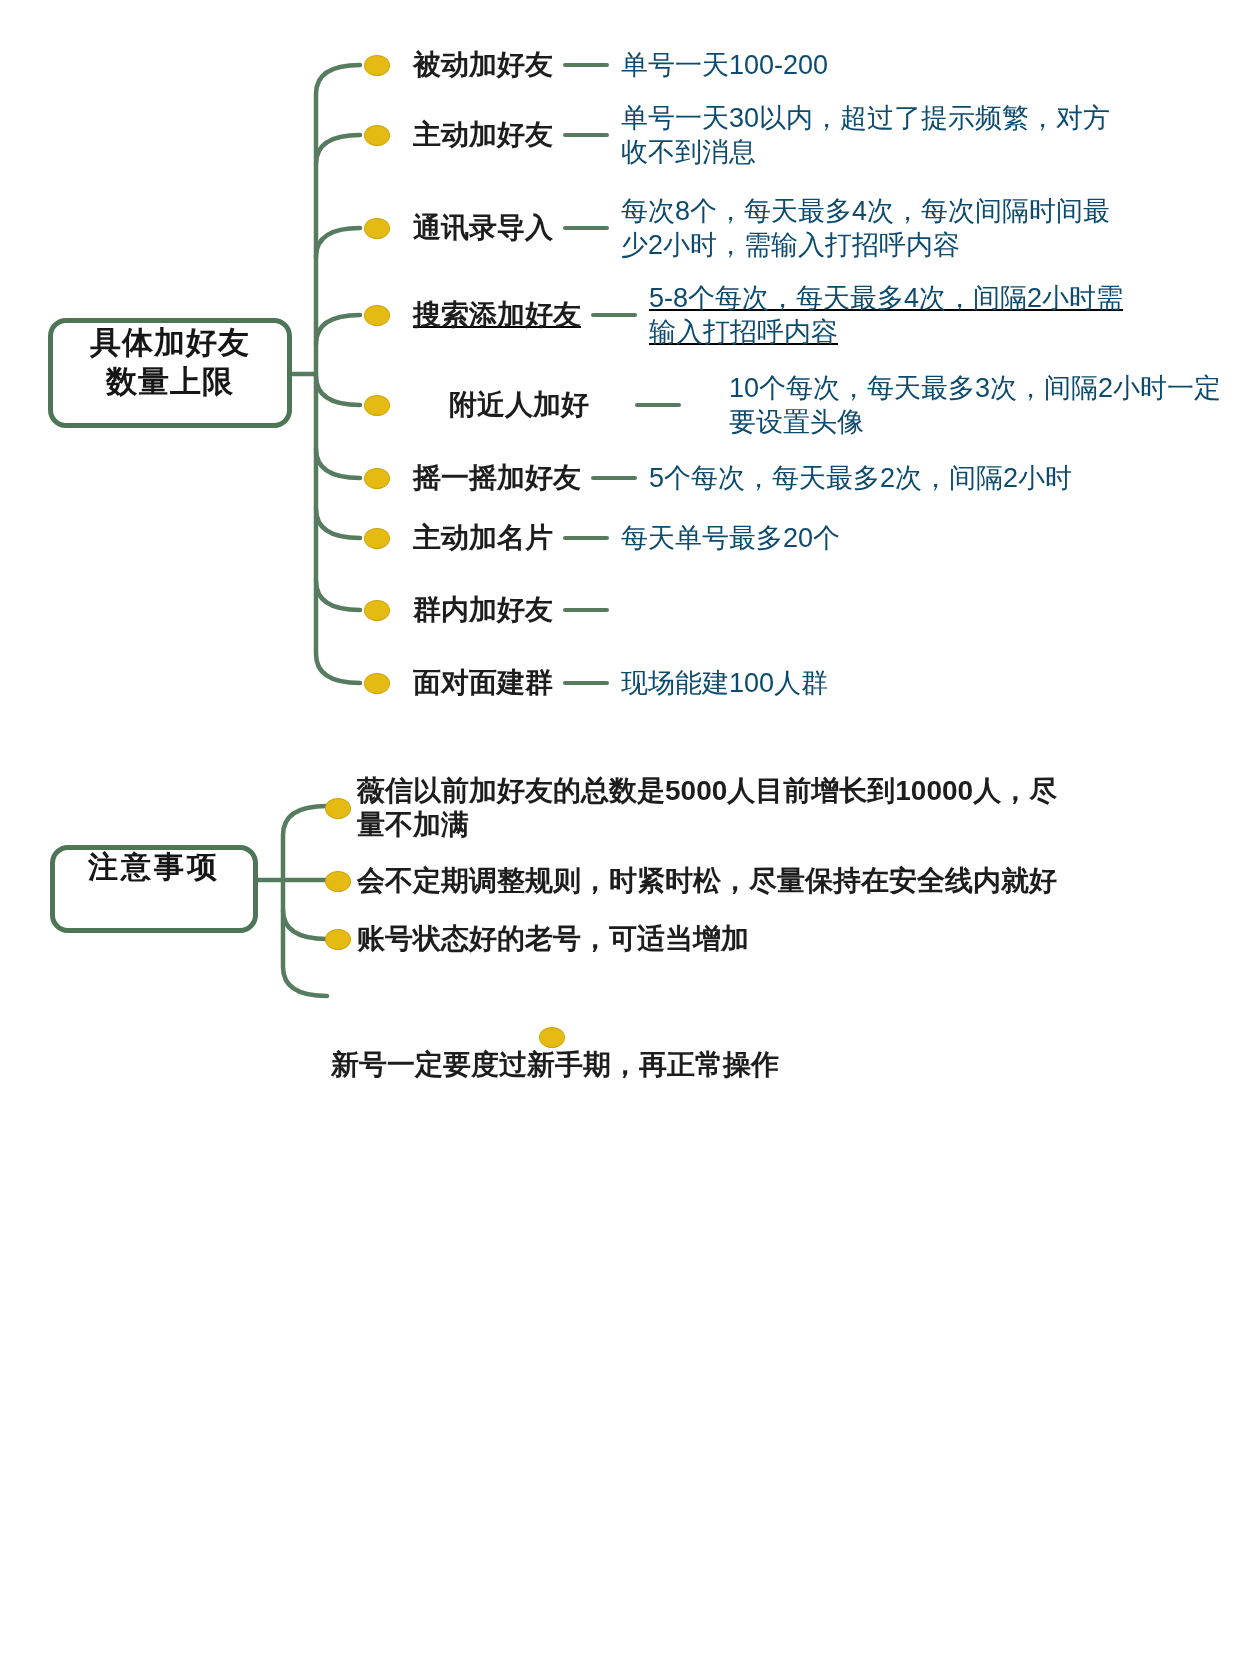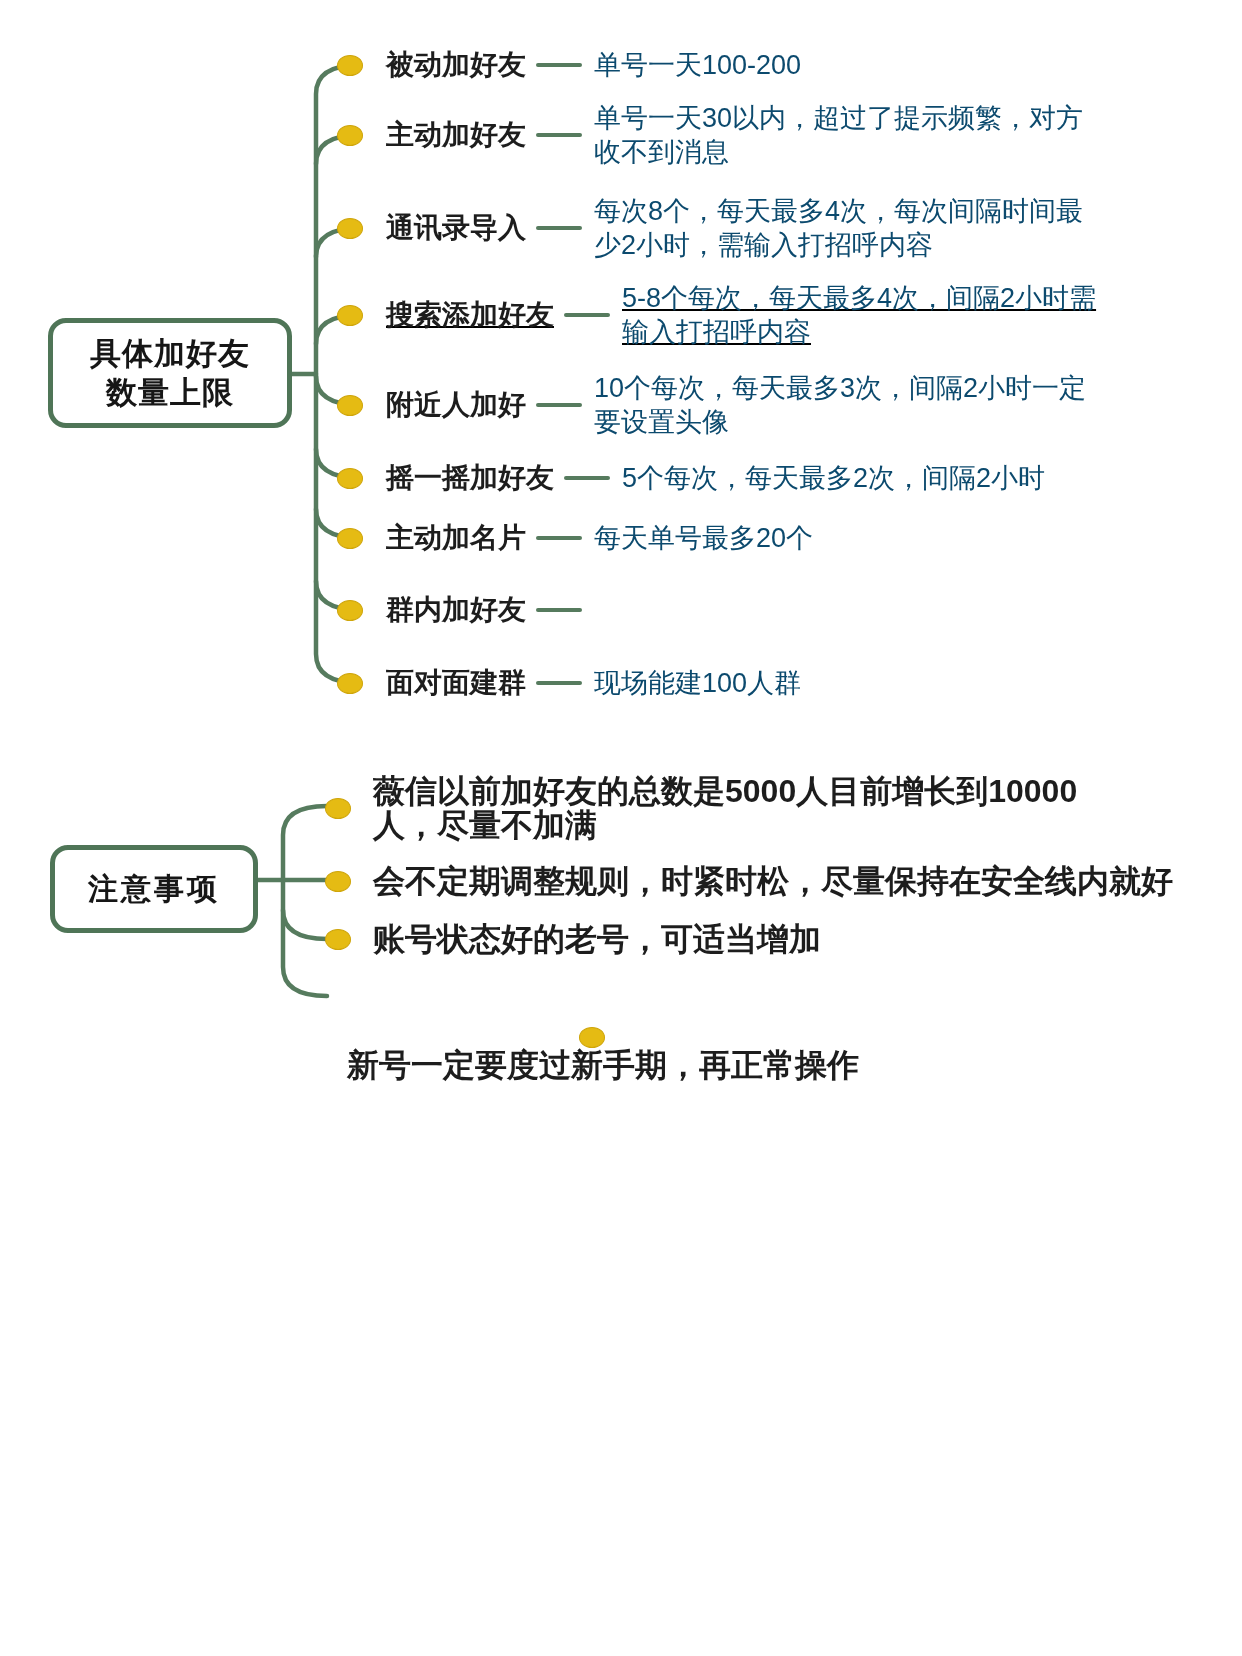--- a/index.html
+++ b/index.html
@@ -17,21 +17,21 @@
     width: 1242px; height: 1656px;
   }
   .root-node {
     position: absolute;
     box-sizing: border-box;
     border: 5px solid #4f7557;
     border-radius: 18px;
     background: #ffffff;
     display: flex;
     flex-direction: column;
-    justify-content: center;
+    justify-content: flex-start;
     align-items: center;
     font-weight: 700;
     color: #161616;
     text-align: center;
   }
   #root1 { left: 48px; top: 318px; width: 244px; height: 110px; font-size: 31px; line-height: 39px; letter-spacing: 1px; }
   #root2 { left: 50px; top: 845px; width: 208px; height: 88px; font-size: 30px; line-height: 34px; letter-spacing: 3px; }
   .branch-row {
     position: absolute;
     display: flex;
@@ -59,32 +59,32 @@
     border-radius: 2px;
     margin: 0 12px 0 10px;
   }
   .branch-detail {
     font-size: 27px;
     line-height: 34px;
     color: #0c4a6e;
   }
   .note-text {
     font-weight: 700;
-    font-size: 32px;
+    font-size: 28px;
     line-height: 34px;
     color: #1d1d1d;
-    margin-left: 22px;
+    margin-left: 6px;
   }
   
-  .s1 { left: 337px; }
+  .s1 { left: 364px; }
   #s1r1 { top: 48px;  height: 34px; }
   #s1r2 { top: 101px; height: 68px; }
   #s1r3 { top: 194px; height: 68px; }
   #s1r4 { top: 281px; height: 68px; text-decoration: underline; }
-  #s1r5 { top: 371px; height: 68px; }
+  #s1r5 { top: 371px; height: 68px; gap: 36px; }
   #s1r6 { top: 461px; height: 34px; }
   #s1r7 { top: 521px; height: 34px; }
   #s1r8 { top: 576px; height: 68px; }
   #s1r9 { top: 666px; height: 34px; }
   #s1r2 .branch-detail { width: 500px; }
   #s1r3 .branch-detail { width: 500px; }
   #s1r4 .branch-detail { width: 490px; }
   #s1r5 .branch-detail { width: 505px; }
   #s1r8 .branch-detail { width: 515px; }
   

